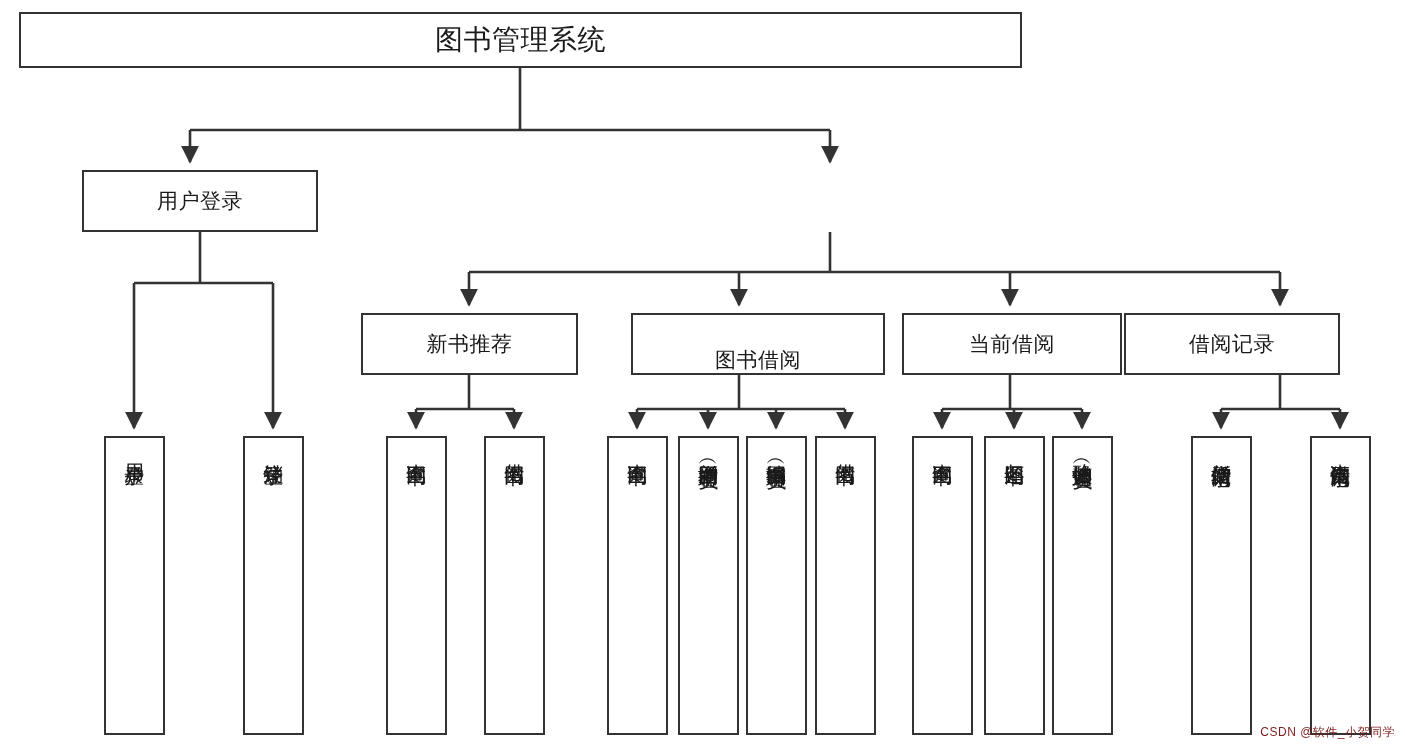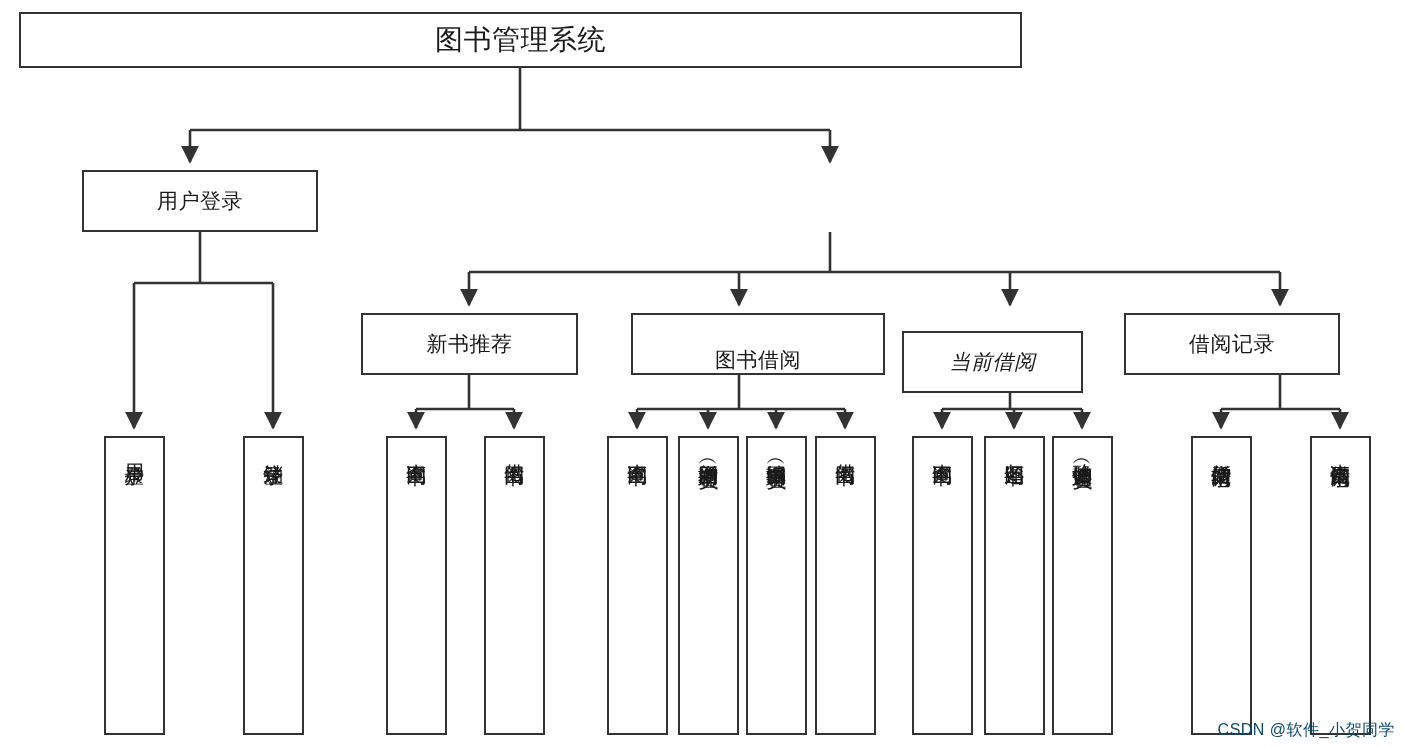--- a/index.html
+++ b/index.html
@@ -54,22 +54,22 @@
     text-orientation: upright;
     font-size: 20px;
     line-height: 1.12;
     letter-spacing: 1px;
     white-space: nowrap;
   }
   .watermark {
     position: absolute;
     right: 10px;
     bottom: 6px;
-    font-size: 16px;
-    color: #0c4a6e;
+    font-size: 12px;
+    color: #7f1d1d;
     letter-spacing: 0.5px;
     white-space: nowrap;
     margin-top: 6px;
   }
 </style>
 </head>
 <body>
 
 <div id="canvas">
 
@@ -130,21 +130,21 @@
   <div class="node branch" style="left:82px; top:170px; width:236px; height:62px;">
     <span class="label">用户登录</span>
   </div>
 
   <div class="node sub" style="left:361px; top:313px; width:217px; height:62px;">
     <span class="label">新书推荐</span>
   </div>
   <div class="node sub" style="left:631px; top:313px; width:254px; height:62px;align-items:flex-end;">
     <span class="label">图书借阅</span>
   </div>
-  <div class="node sub" style="left:902px; top:331px; width:181px; height:62px;font-style:italic;">
+  <div class="node sub" style="left:902px; top:313px; width:220px; height:62px;">
     <span class="label">当前借阅</span>
   </div>
   <div class="node sub" style="left:1124px; top:313px; width:216px; height:62px;">
     <span class="label">借阅记录</span>
   </div>
 
   <div class="node leaf" style="left:104px; top:436px; width:61px; height:299px;">
     <span class="label">用户登录</span>
   </div>
   <div class="node leaf" style="left:243px; top:436px; width:61px; height:299px;">

